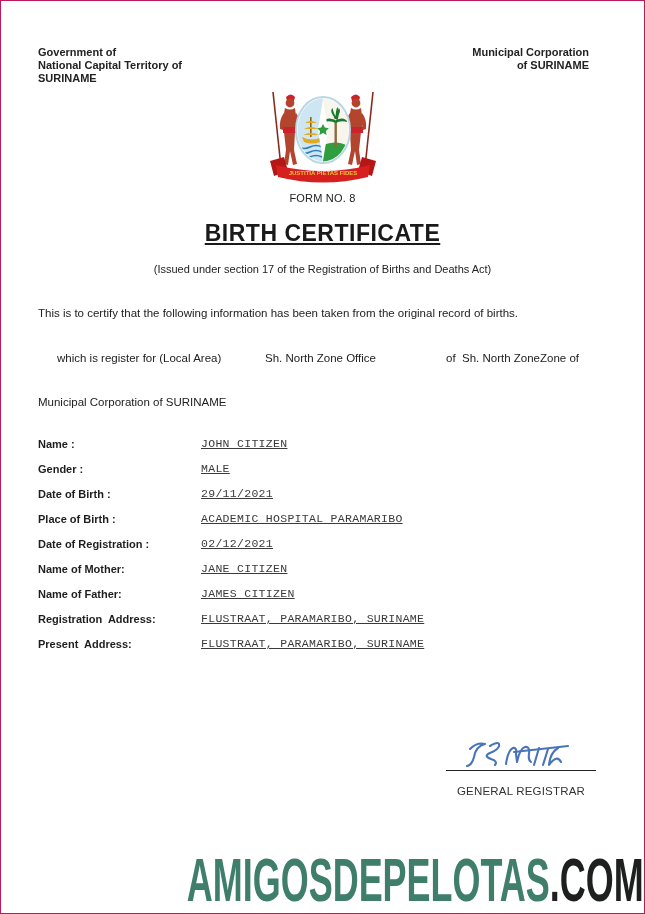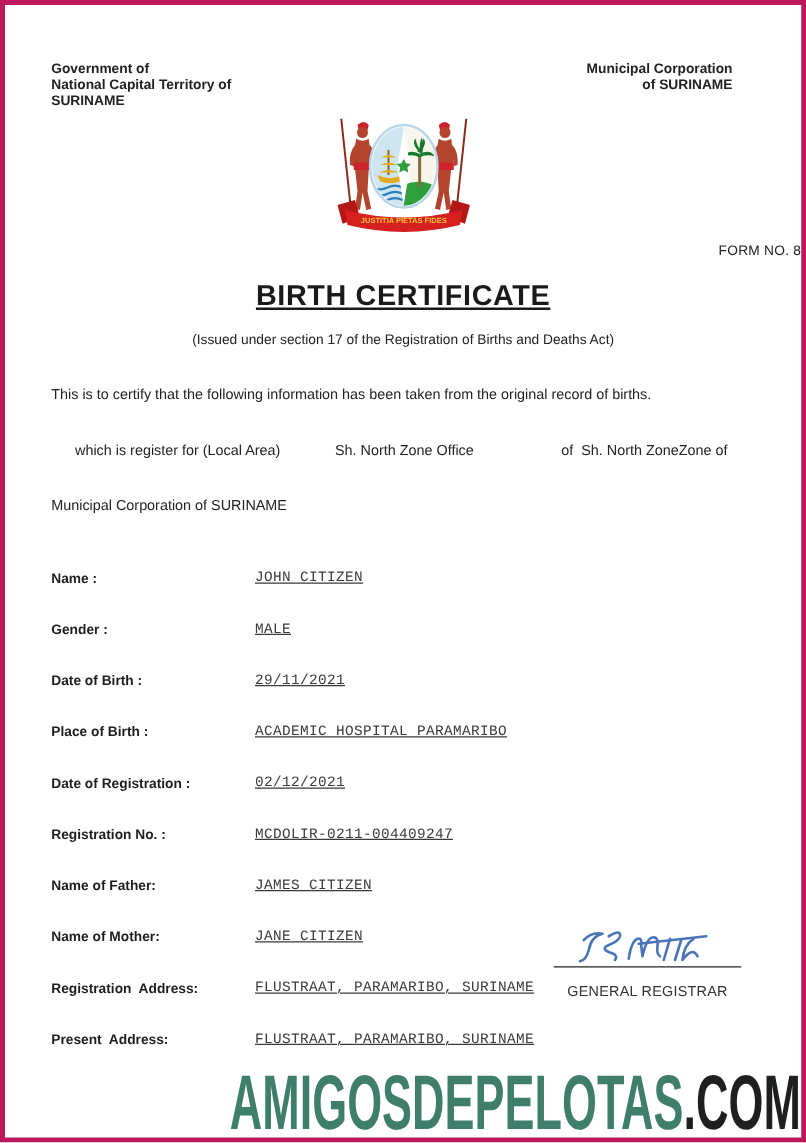--- a/index.html
+++ b/index.html
@@ -1,38 +1,38 @@
 <!DOCTYPE html>
 <html><head>
 <meta charset="utf-8">
 <style>
   * { margin:0; padding:0; box-sizing:border-box; }
   html,body { background:#ffffff; }
   .page {
     position:relative;
     width:645px; height:914px;
     background:#ffffff;
-    border:4px solid #be185d;
+    border:1px solid #be185d;
     font-family:"Liberation Sans", sans-serif;
     color:#2b2b2b;
     overflow:hidden;
   }
   .hdr-left {
     position:absolute; left:37px; top:45px;
     font-size:11px; font-weight:bold; line-height:13px; color:#222;
   }
   .hdr-right {
     position:absolute; right:55px; top:45px;
     font-size:11px; font-weight:bold; line-height:13px; color:#222;
     text-align:right;
   }
   .emblem { position:absolute; left:50%; top:88px; transform:translateX(-50%); }
   .form-no {
     position:absolute; left:0; right:0; top:191px;
-    text-align:right; font-size:11px; color:#222; letter-spacing:.2px;
+    text-align:center; font-size:11px; color:#222; letter-spacing:.2px;
   }
   .title {
     position:absolute; left:0; right:0; top:219px;
     text-align:center; font-size:23px; font-weight:bold; color:#1a1a1a;
     letter-spacing:.5px;
     text-decoration:underline;
   }
   .subtitle {
     position:absolute; left:0; right:0; top:262px;
     text-align:center; font-size:11px; color:#222;
@@ -47,21 +47,21 @@
   }
   .register-line .p1 { width:208px;margin-left:19px; }
   .register-line .p2 { width:141px; }
   .register-line .p3 { width:134px; white-space:pre;text-align:right; }
   .register-line .p4 { }
   .corp-line {
     position:absolute; left:37px; top:395px;
     font-size:11.5px; color:#222;
   }
   .fields { position:absolute; left:37px; top:430px; }
-  .frow { display:flex; height:25px; align-items:center;margin-top:16px; }
+  .frow { display:flex; height:25px; align-items:center; }
   .flabel {
     width:163px; font-size:11px; font-weight:bold; color:#1e1e1e;
     white-space:pre;
   }
   .fvalue {
     font-family:"Liberation Mono", monospace;
     font-size:11.5px; color:#3a3a3a; letter-spacing:.3px;text-decoration:underline;
   }
   .reg-footer {
     position:absolute; left:0; right:0; top:707px;
@@ -195,30 +195,26 @@
     </div>
     <div class="frow">
       <span class="flabel">Place of Birth :</span>
       <span class="fvalue">ACADEMIC HOSPITAL PARAMARIBO</span>
     </div>
     <div class="frow">
       <span class="flabel">Date of Registration :</span>
       <span class="fvalue">02/12/2021</span>
     </div>
     <div class="frow">
-      <span class="flabel">Registration No. :</span>
-      <span class="fvalue">MCDOLIR-0211-004409247</span>
+      <span class="flabel">Name of Mother:</span>
+      <span class="fvalue">JANE CITIZEN</span>
     </div>
     <div class="frow">
       <span class="flabel">Name of Father:</span>
       <span class="fvalue">JAMES CITIZEN</span>
-    </div>
-    <div class="frow">
-      <span class="flabel">Name of Mother:</span>
-      <span class="fvalue">JANE CITIZEN</span>
     </div>
     <div class="frow">
       <span class="flabel">Registration  Address:</span>
       <span class="fvalue">FLUSTRAAT, PARAMARIBO, SURINAME</span>
     </div>
     <div class="frow">
       <span class="flabel">Present  Address:</span>
       <span class="fvalue">FLUSTRAAT, PARAMARIBO, SURINAME</span>
     </div>
   </div>

